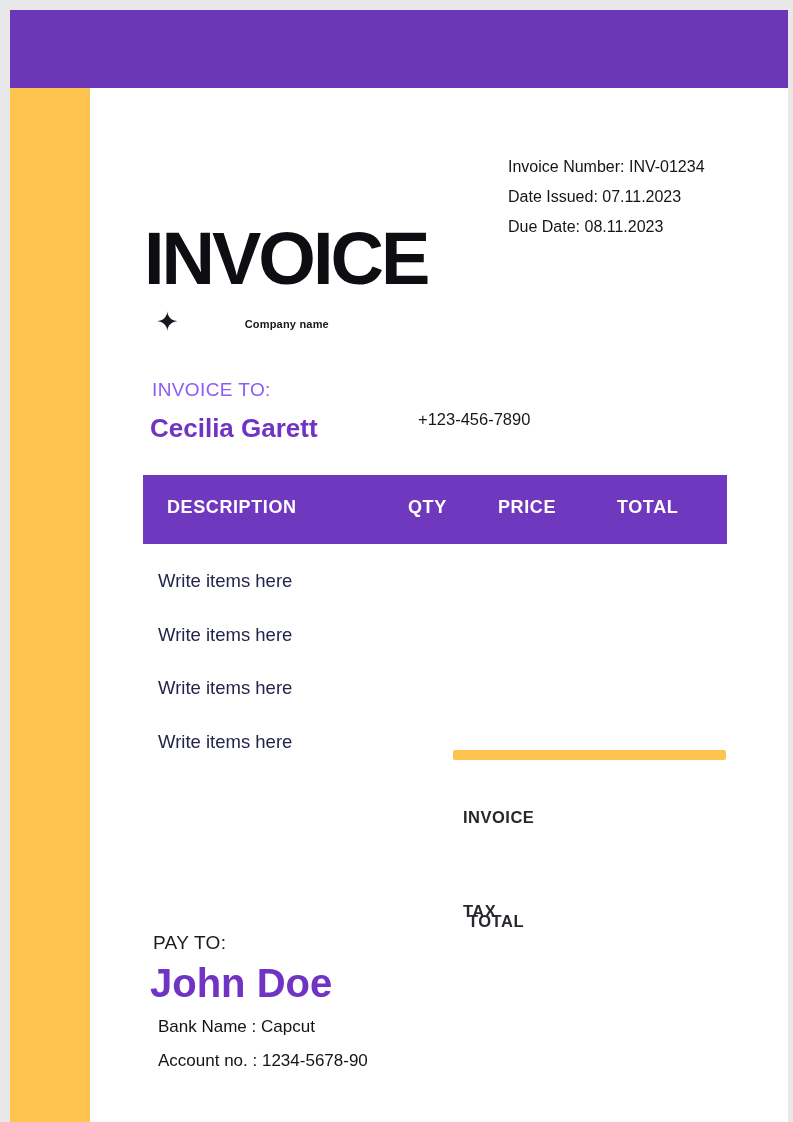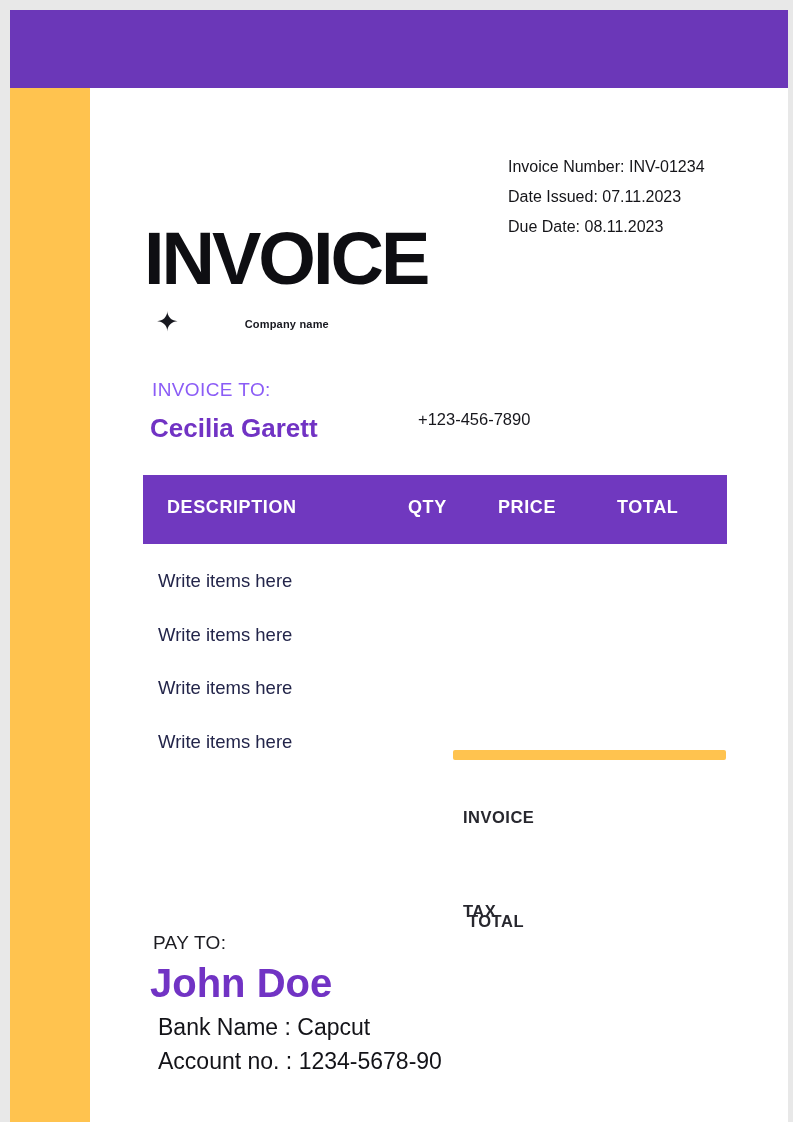--- a/index.html
+++ b/index.html
@@ -109,21 +109,21 @@
     position:absolute;left:138px;top:917px;
     font-size:19px;color:#1c1c22;letter-spacing:.3px;
   }
   .payee-name{
     position:absolute;left:135px;top:946px;
     font-size:40px;font-weight:bold;
     color:var(--name-purple,#7133C4);
   }
   .bank-lines{
     position:absolute;left:138px;top:995px;
-    font-size:23px;line-height:24px;color:#131318;
+    font-size:17px;line-height:24px;color:#131318;
   }
 </style>
 </head>
 <body>
 
 <div class="page">
 
   <div class="banner"></div>
   <div class="side-stripe"></div>
 

